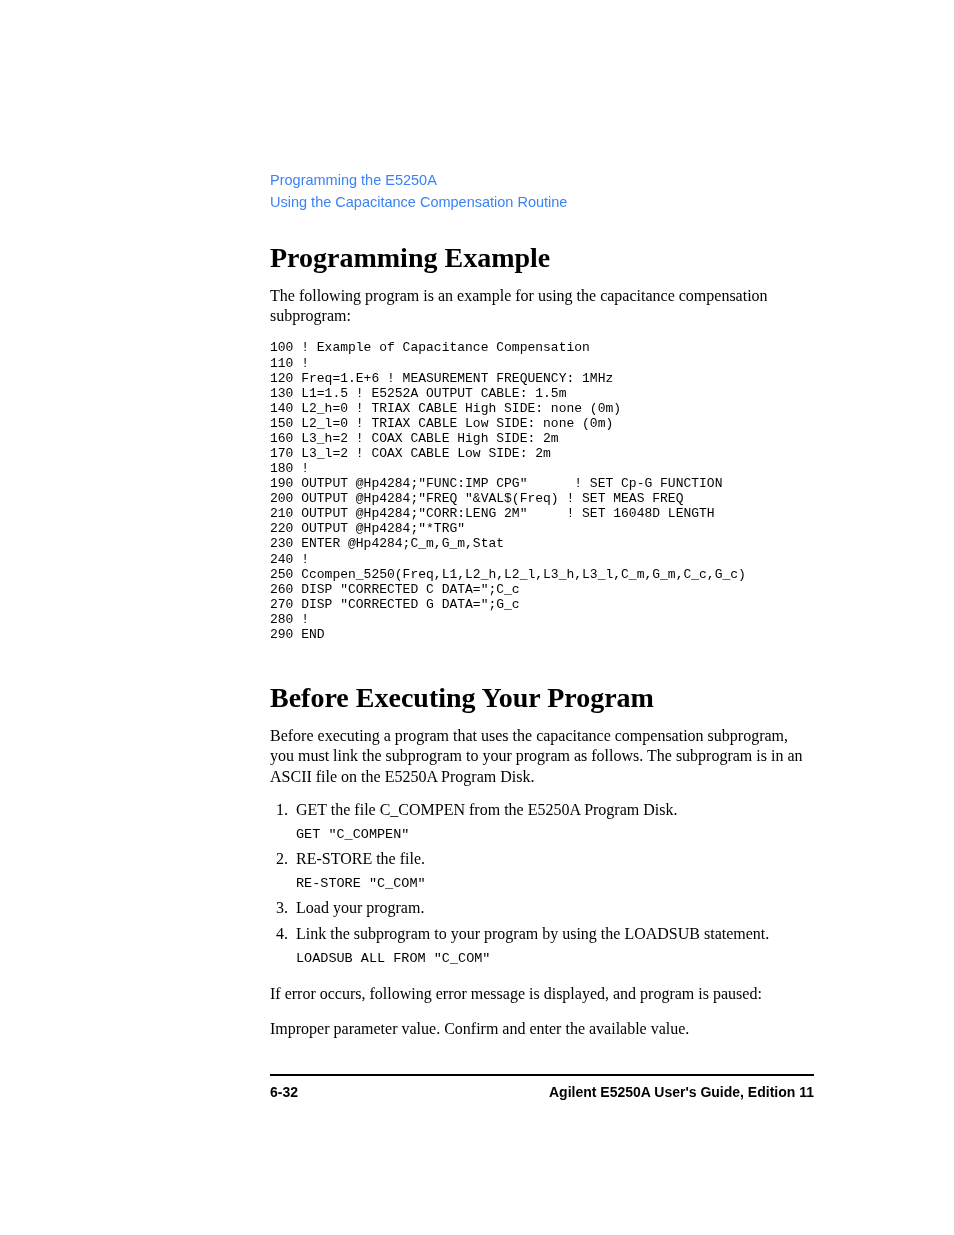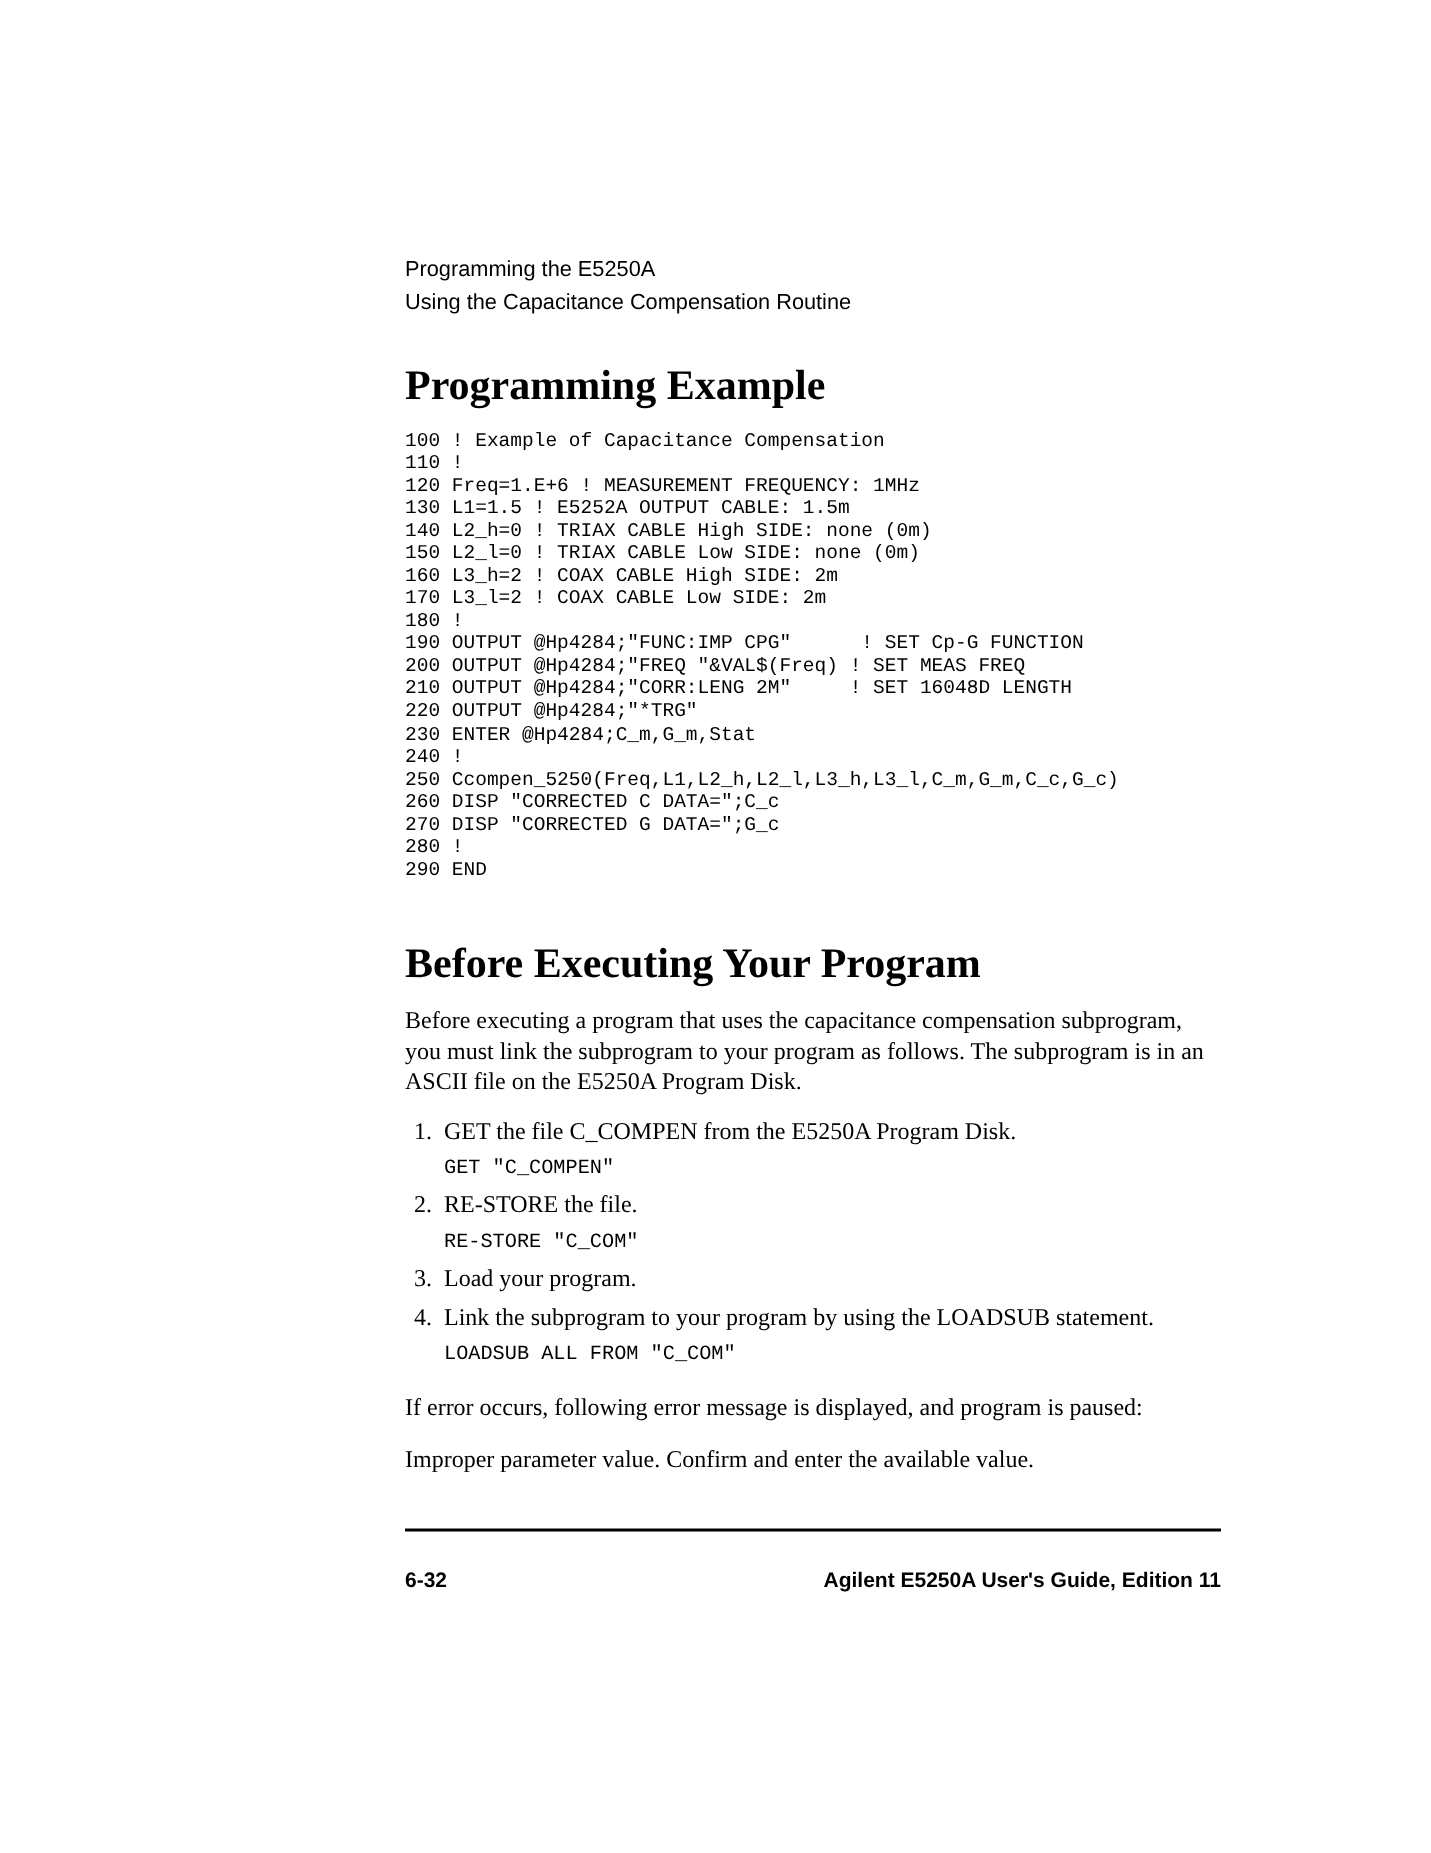--- a/index.html
+++ b/index.html
@@ -11,21 +11,21 @@
       width: 954px;
       height: 1235px;
       position: relative;
     }
     .page {
       padding: 170px 140px 0 270px;
     }
     .header-links {
       font-family: Arial, Helvetica, sans-serif;
       font-size: 14.5px;
-      color: #000000;
+      color: #3b82f6;
       line-height: 1.5;
       margin-bottom: 28px;
     }
     .header-links div { }
     h2.section-heading {
       font-family: "Times New Roman", Times, serif;
       font-weight: bold;
       font-size: 28px;
       margin: 0 0 12px 0;
     }
@@ -72,34 +72,35 @@
     .footer-rule {
       border-top: 2px solid #000;
       margin: 34px 0 0 0;
     }
     .footer {
       display: flex;
       justify-content: space-between;
       font-family: Arial, Helvetica, sans-serif;
       font-weight: bold;
       font-size: 14px;
-      padding-top: 24px;
+      padding-top: 8px;
     }
   </style>
 </head>
 <body>
 
 <div class="page">
 
   <div class="header-links">
     <div>Programming the E5250A</div>
     <div>Using the Capacitance Compensation Routine</div>
   </div>
 
   <h2 class="section-heading">Programming Example</h2>
+  <p class="body">The following program is an example for using the capacitance compensation subprogram:</p>
   <pre class="code">100 ! Example of Capacitance Compensation
 110 !
 120 Freq=1.E+6 ! MEASUREMENT FREQUENCY: 1MHz
 130 L1=1.5 ! E5252A OUTPUT CABLE: 1.5m
 140 L2_h=0 ! TRIAX CABLE High SIDE: none (0m)
 150 L2_l=0 ! TRIAX CABLE Low SIDE: none (0m)
 160 L3_h=2 ! COAX CABLE High SIDE: 2m
 170 L3_l=2 ! COAX CABLE Low SIDE: 2m
 180 !
 190 OUTPUT @Hp4284;"FUNC:IMP CPG"      ! SET Cp-G FUNCTION

